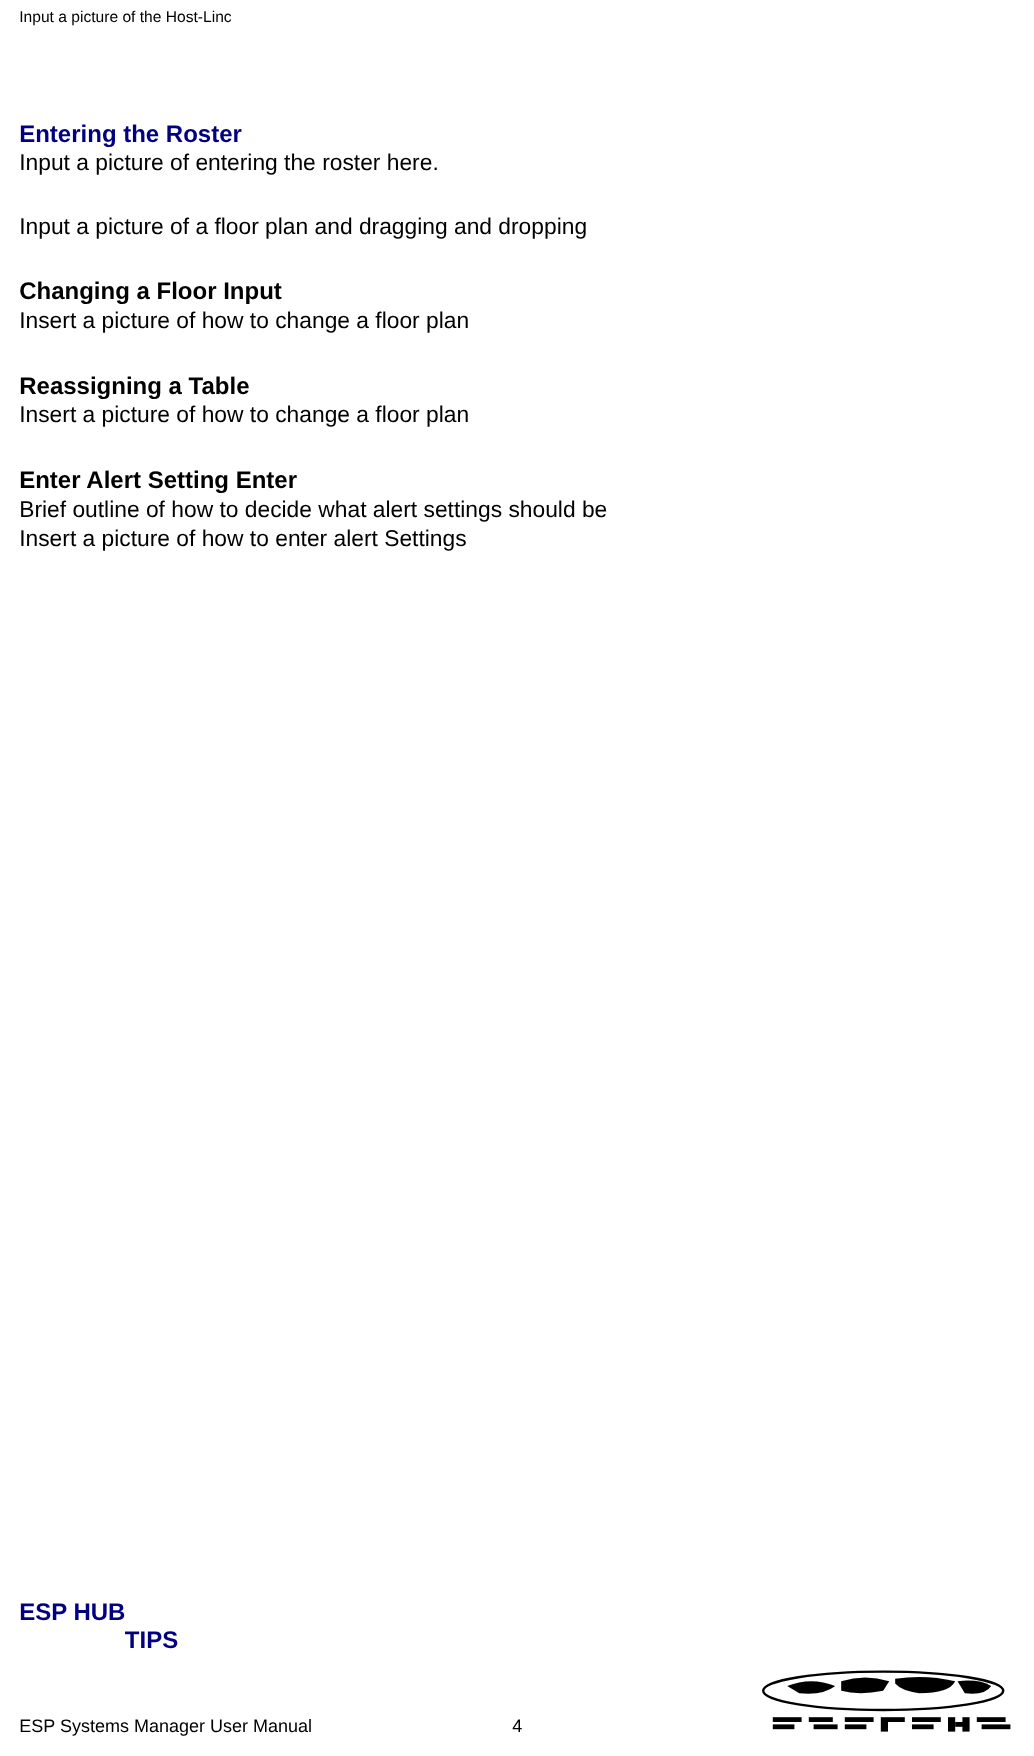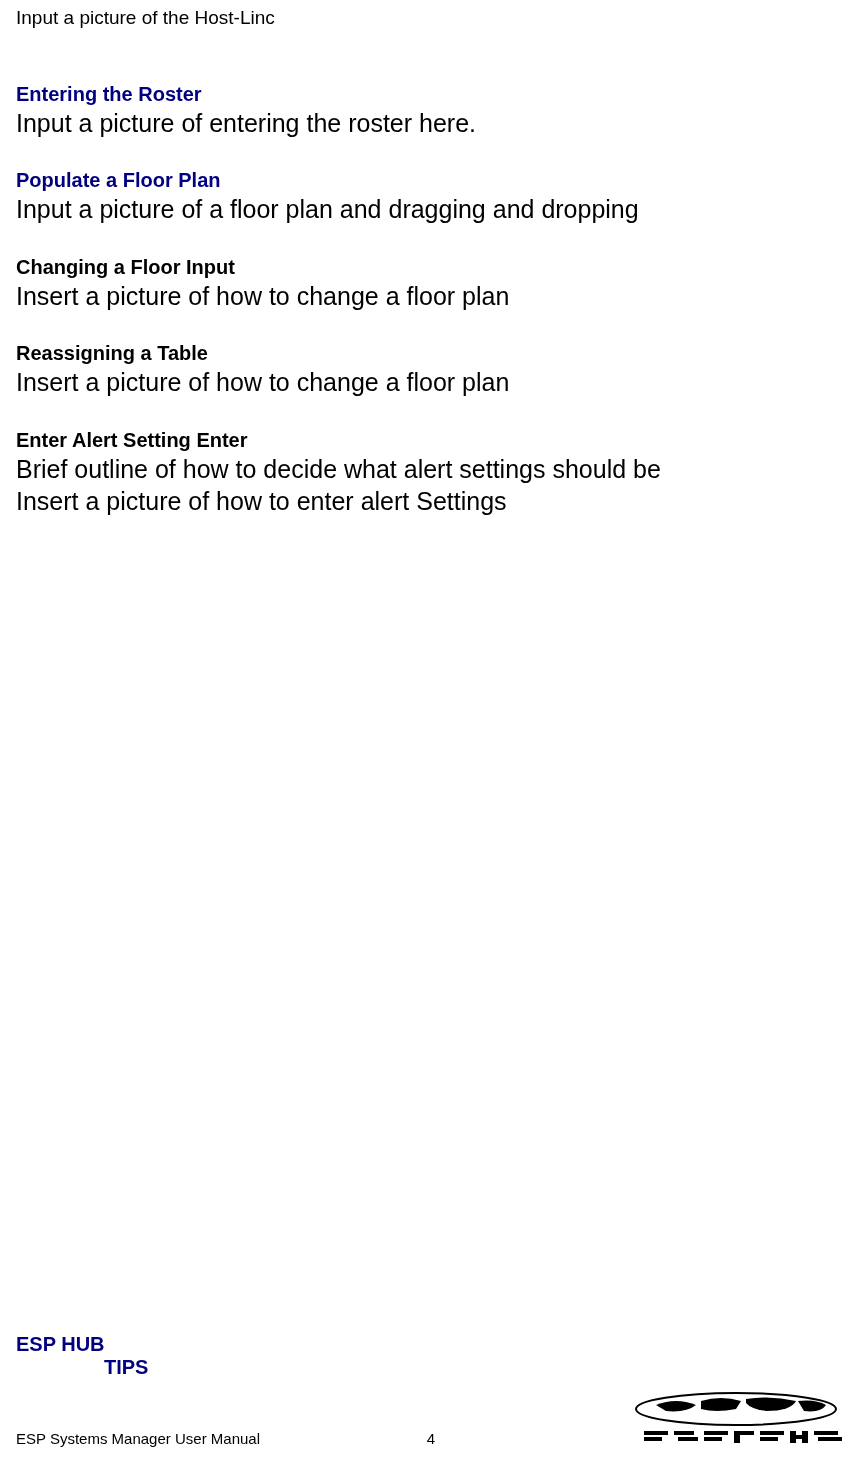--- a/index.html
+++ b/index.html
@@ -10,39 +10,39 @@
     body {
       width: 862px;
       height: 1463px;
       font-family: Arial, Helvetica, sans-serif;
       background: #ffffff;
       color: #000000;
       position: relative;
       padding: 6px 16px 0 16px;
     }
     .top-text {
-      font-size: 19px;
+      font-size: 13px;
       line-height: 1.3;
     }
     .content {
-      margin-top: 50px;
+      margin-top: 76px;
     }
     .section-heading {
       font-size: 20px;
       font-weight: bold;
       line-height: 1.3;
     }
     .heading-dark {
       color: #000080;
     }
     .heading-black {
       color: #000000;
     }
     .body-text {
-      font-size: 25px;
+      font-size: 19px;
       line-height: 1.3;
       color: #000000;
     }
     .section {
       margin-bottom: 28px;
     }
     .section-tight {
       margin-bottom: 28px;
     }
     .bottom-headings {
@@ -94,21 +94,20 @@
 <div class="top-text">Input a picture of the Host-Linc</div>
 
 <div class="content">
 
   <div class="section">
     <div class="section-heading heading-dark">Entering the Roster</div>
     <div class="body-text">Input a picture of entering the roster here.</div>
   </div>
 
   <div class="section">
-    <div class="section-heading heading-dark">Populate a Floor Plan</div>
     <div class="body-text">Input a picture of a floor plan and dragging and dropping</div>
   </div>
 
   <div class="section-tight">
     <div class="section-heading heading-black">Changing a Floor Input</div>
     <div class="body-text">Insert a picture of how to change a floor plan</div>
   </div>
 
   <div class="section-tight">
     <div class="section-heading heading-black">Reassigning a Table</div>

